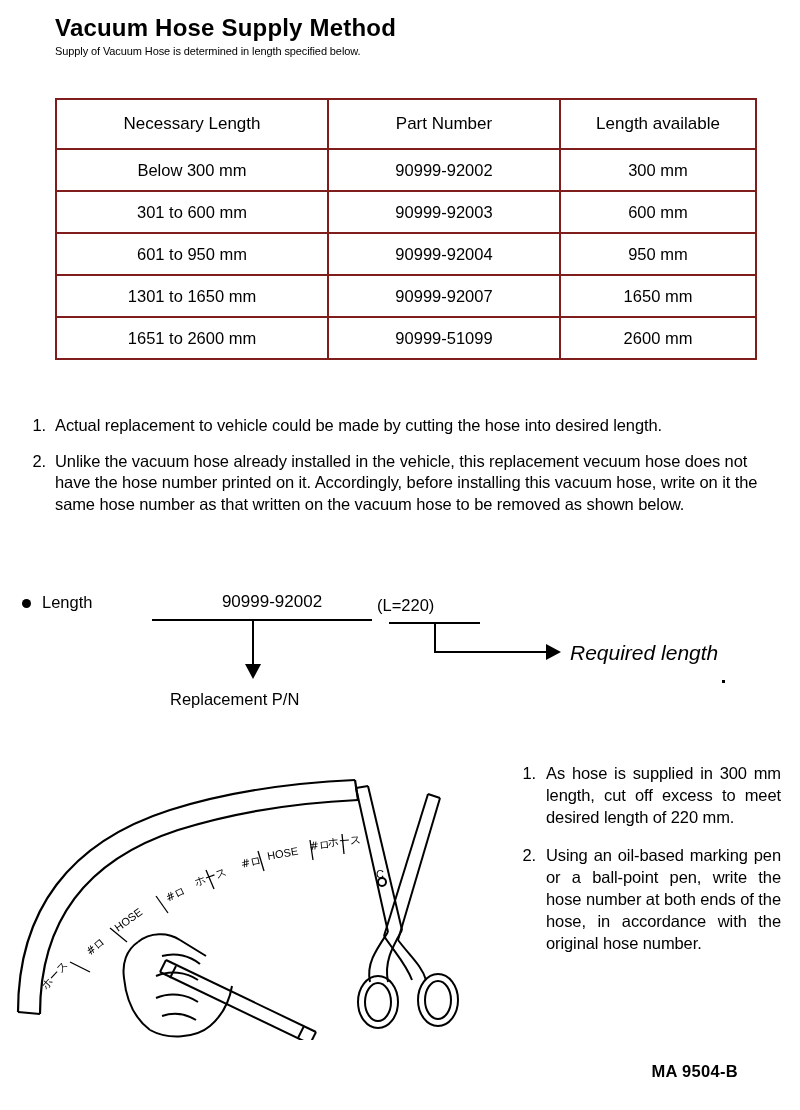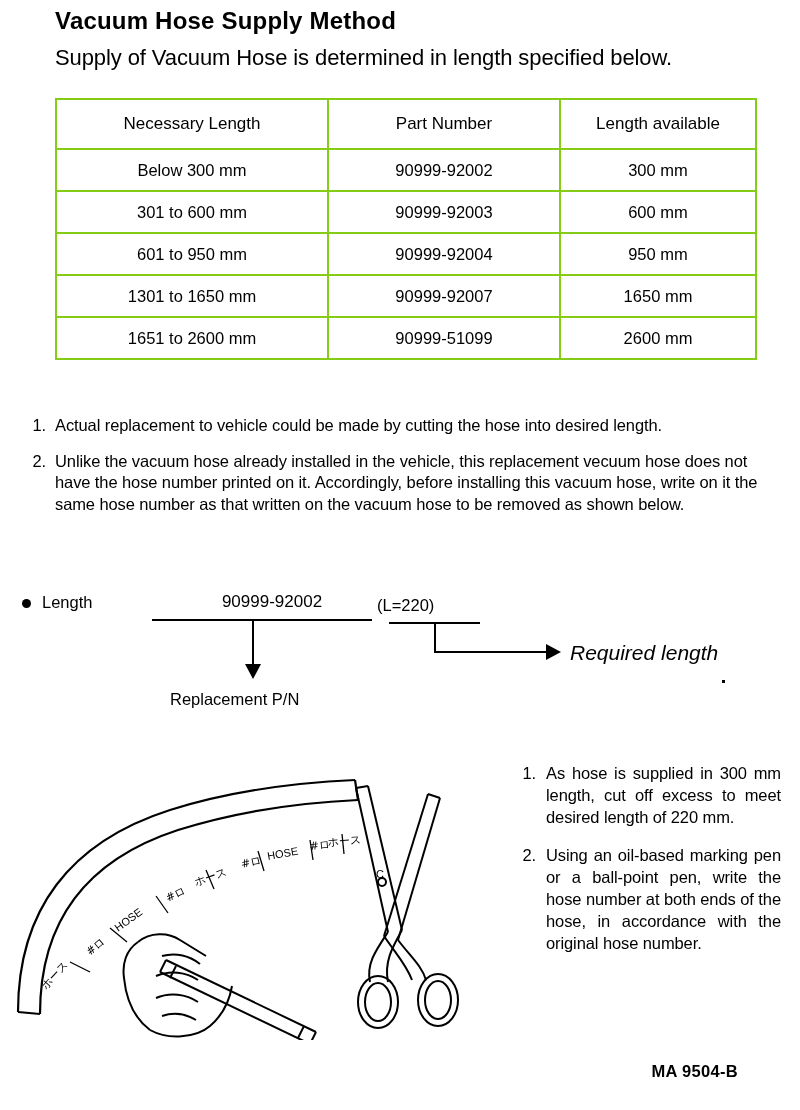--- a/index.html
+++ b/index.html
@@ -17,48 +17,48 @@
   }
   .page {
     position: absolute;
     left: 0; top: 0;
     width: 800px;
     height: 1110px;
   }
   .title {
     position: absolute;
     left: 55px;
-    top: 7px;
+    top: 14px;
     font-size: 24px;
     font-weight: bold;
     letter-spacing: 0.2px;
     text-align: right;
   }
   .subtitle {
     position: absolute;
     left: 55px;
     top: 45px;
-    font-size: 22px;
+    font-size: 11px;
     letter-spacing: -0.1px;
   }
 
   
   .table-wrap {
     position: absolute;
     left: 55px;
     top: 98px;
     width: 700px;
   }
   table.parts {
     border-collapse: collapse;
     width: 700px;
     table-layout: fixed;
   }
   table.parts th, table.parts td {
-    border: 2px solid #84cc16;
+    border: 2px solid #7f1d1d;
     text-align: center;
     font-size: 16.5px;
     font-weight: normal;
     height: 40px;
     padding: 0;
   }
   table.parts thead th {
     height: 48px;
     font-size: 17px;
   }

